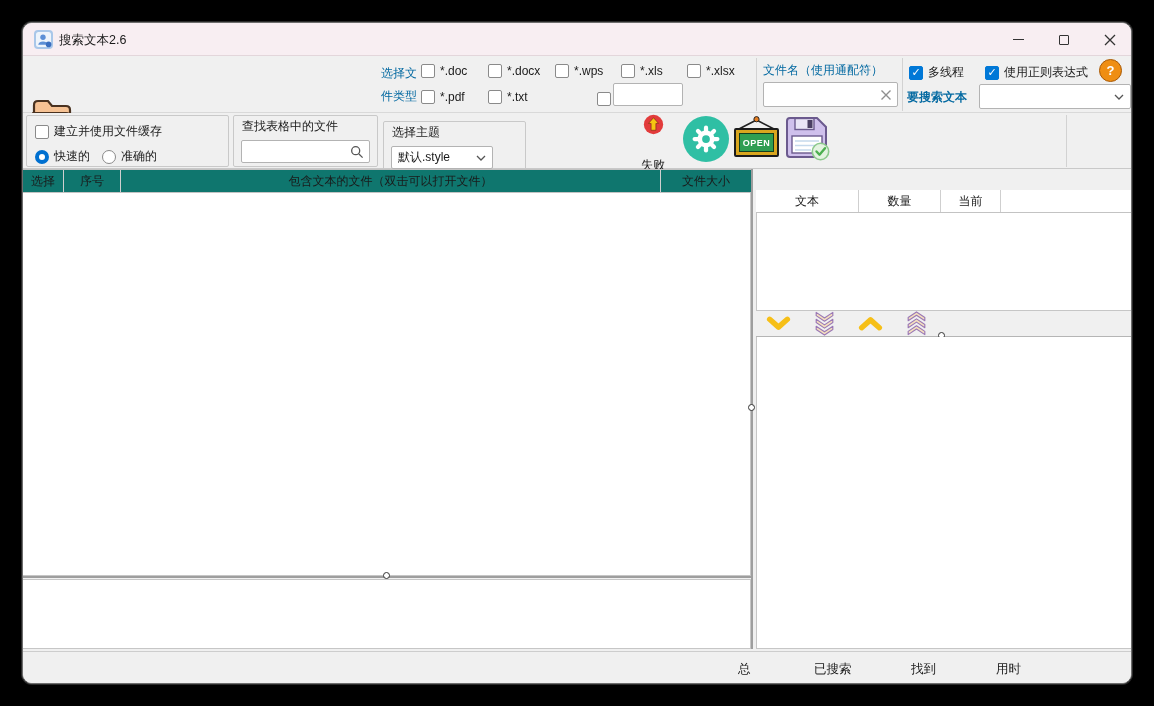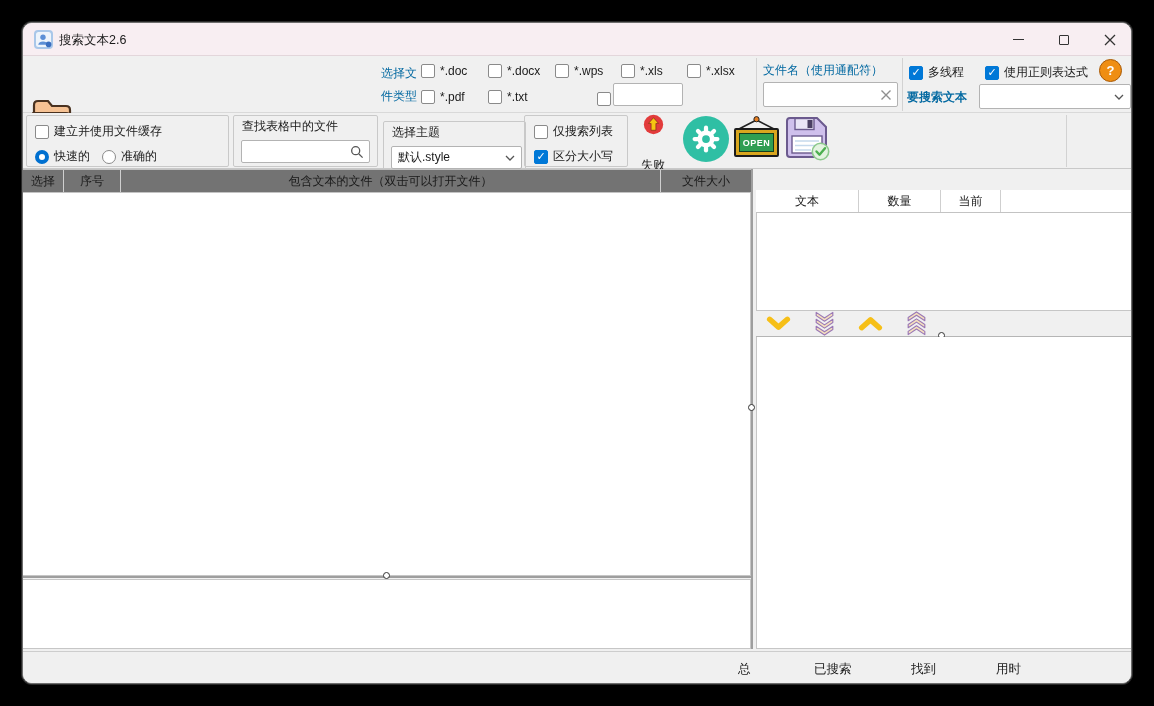--- a/index.html
+++ b/index.html
@@ -32,21 +32,21 @@
   .cb-item{position:absolute;display:flex;align-items:center;gap:5px;cursor:default;}
   .cb{width:14px;height:14px;border:1px solid #8a8a8a;border-radius:2px;background:#fff;
     display:flex;align-items:center;justify-content:center;flex:none;}
   .cb.checked{background:#0078d7;border-color:#0078d7;}
   .cb.checked::after{content:"✓";color:#fff;font-size:11px;line-height:1;}
   .cb-label{font-size:12px;color:#1a1a1a;white-space:nowrap;}
   .radio{width:14px;height:14px;border:1px solid #8a8a8a;border-radius:50%;background:#fff;flex:none;}
   .radio.selected{border:4.5px solid #0070d0;}
   .vline{position:absolute;width:1px;background:#d2d2d2;}
   
-  .thead{position:absolute;background:#737373;border-top:1px solid #c3c3c3;border-bottom:1px solid #c3c3c3;display:flex;}
+  .thead{position:absolute;background:#0f766e;border-top:1px solid #c3c3c3;border-bottom:1px solid #c3c3c3;display:flex;}
   .th{height:100%;display:flex;align-items:center;justify-content:center;
     font-size:12px;color:#1a1a1a;border-right:1px solid #cfcfcf;overflow:hidden;white-space:nowrap;}
   .white{position:absolute;background:#fff;border:1px solid #c6c6c6;border-top:none;}
   .split-h{position:absolute;height:2px;background:#9e9e9e;}
   .split-v{position:absolute;width:2px;background:#9e9e9e;}
   .knob{position:absolute;width:7px;height:7px;border:1.5px solid #333;border-radius:50%;background:#fff;}
   .panel-title{position:absolute;background:#efefef;border:1px solid #c6c6c6;
     display:flex;align-items:center;justify-content:center;font-size:12px;color:#1a1a1a;}
   .arrowbar{position:absolute;background:#f0f0f0;display:flex;align-items:center;gap:20px;padding-left:9px;}
   .arrow-btn{width:26px;height:20px;display:flex;align-items:center;justify-content:center;}
@@ -212,38 +212,28 @@
         <input value="" style="">
         <svg width="14" height="14" viewBox="0 0 16 16">
           <circle cx="6.5" cy="6.5" r="4.6" fill="none" stroke="#555" stroke-width="1.5"></circle>
           <path d="M10.2 10.2 L14.4 14.4" stroke="#555" stroke-width="1.5"></path>
           </svg>
       </div>
     </div>
 
     <div class="groupbox" style="left:360px;top:8px;width:143px;height:52px;">
       <span class="gb-label">选择主题</span>
-      <div class="combo" style="left:7px;top:24px;width:131px;height:23px;">
+      <div class="combo" style="left:7px;top:24px;width:102px;height:23px;">
         <span class="cval">默认.style</span>
         <svg width="10" height="6" viewBox="0 0 10 6">
           <path d="M1 1 L5 5 L9 1" stroke="#555" stroke-width="1.3" fill="none"></path>
           </svg>
       </div>
     </div>
 
-    <div class="groupbox" style="left:501px;top:2px;width:104px;height:52px;">
-      <label class="cb-item" style="left:9px;top:7px;">
-        <span class="cb"></span>
-        <span class="cb-label">仅搜索列表</span>
-      </label>
-      <label class="cb-item" style="left:9px;top:32px;">
-        <span class="cb checked"></span>
-        <span class="cb-label">区分大小写</span>
-      </label>
-    </div>
 
     <div class="fail-wrap" style="top:1px;">
       <svg width="21" height="21" viewBox="0 0 20 20">
         <circle cx="10" cy="10" r="9.2" fill="#e23b3b"></circle>
         <path d="M10 3.5 L14.8 9 H12.3 V15.5 H7.7 V9 H5.2 Z" fill="#f6c411" stroke="#8a2a1e" stroke-width="0.7"></path>
       </svg>
       <div class="fail-lbl">失败</div>
     </div>
 
     <div class="gear-btn" style="top:3px;left:660px;">

